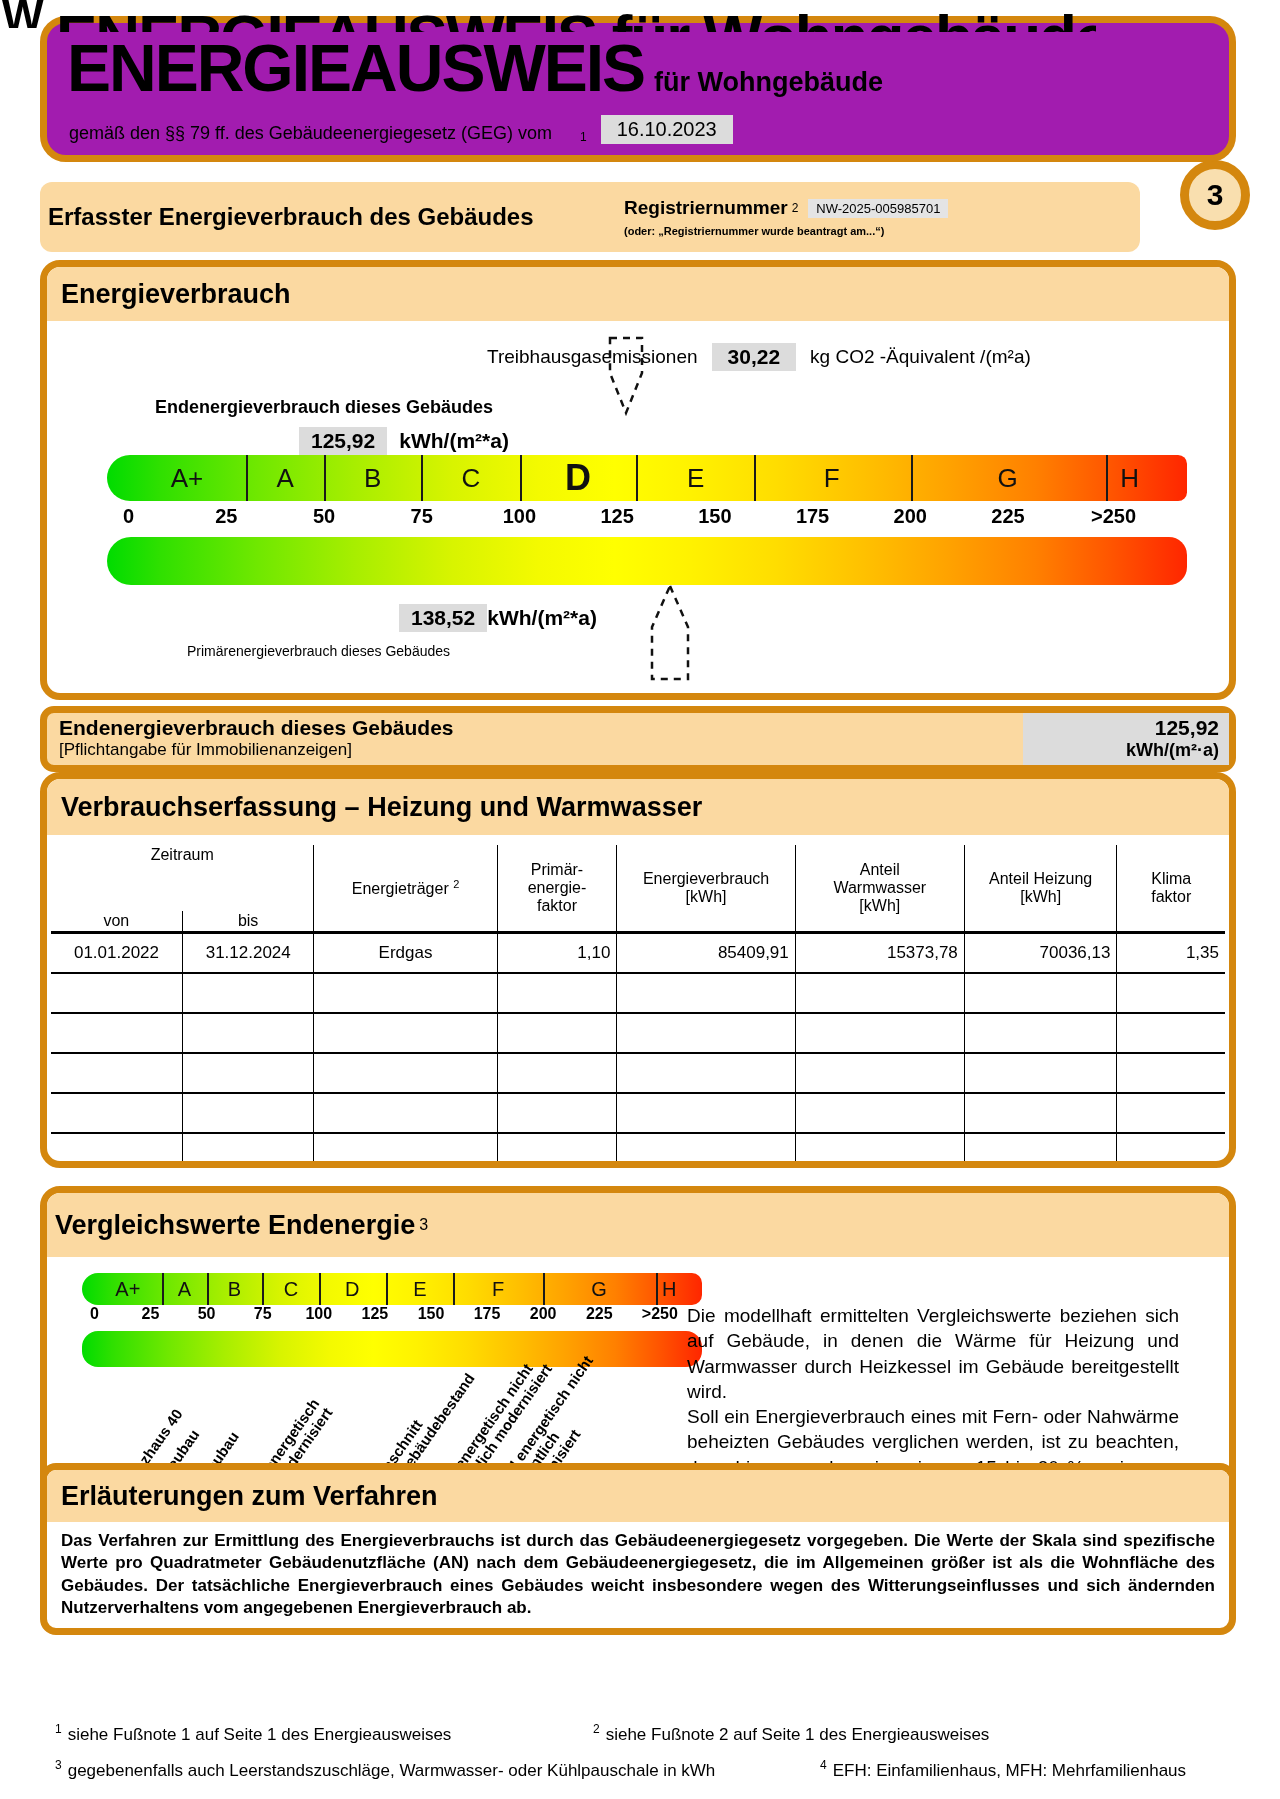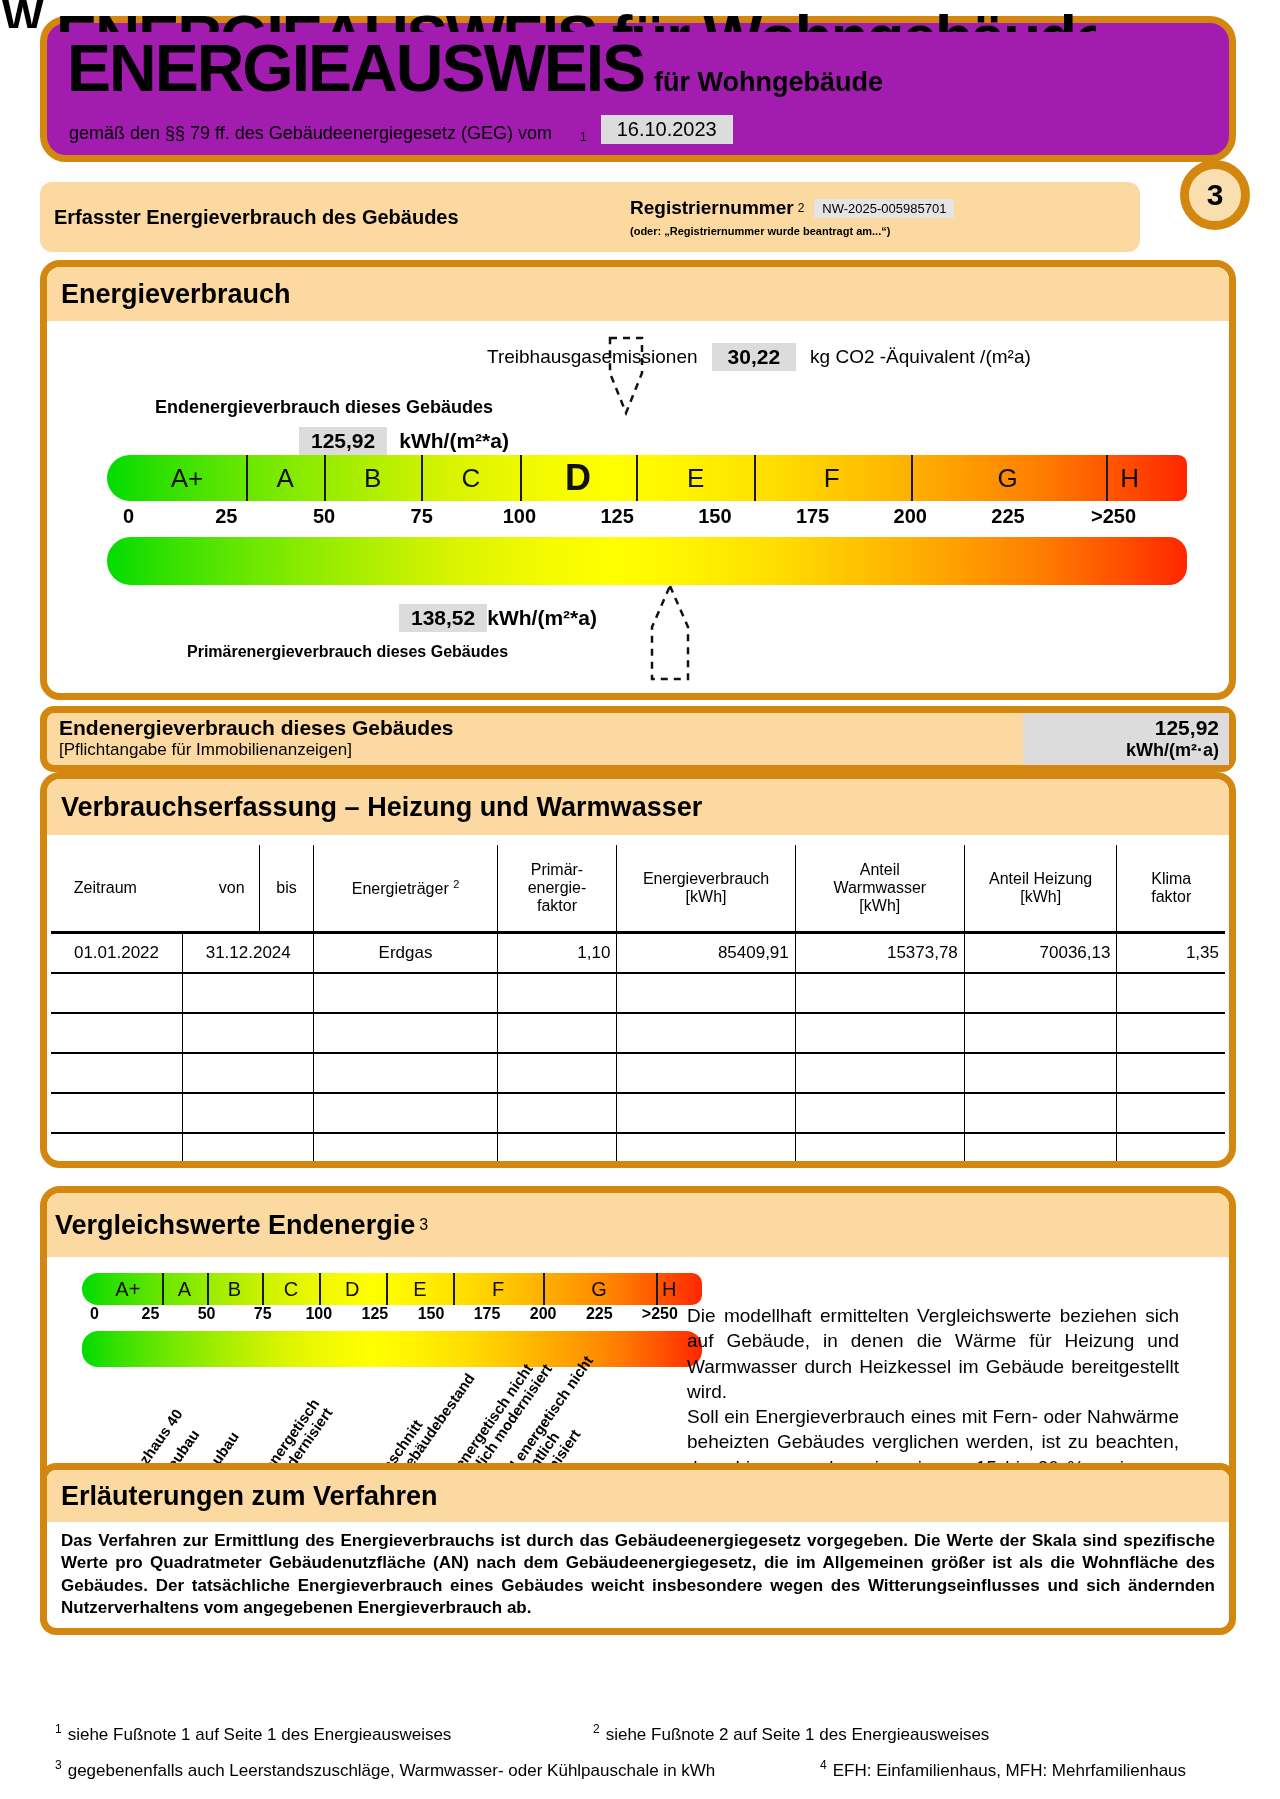--- a/index.html
+++ b/index.html
@@ -17,21 +17,21 @@
   .hbox{left:40px;top:16px;width:1182px;height:132px;background:#a21caf;border:7px solid #d4870e;border-radius:26px;z-index:2;}
   .title-row{position:absolute;left:20px;top:12px;display:flex;align-items:baseline;}
   .main-title{font-size:66px;font-weight:bold;letter-spacing:-2px;line-height:1;}
   .title-suffix{font-size:27px;font-weight:bold;margin-left:10px;}
   .law-row{position:absolute;left:22px;top:92px;font-size:18px;display:flex;align-items:flex-end;}
   .law-row sup{font-size:12px;margin:0 14px 0 28px;}
   .law-date{background:#dcdcdc;font-size:20px;padding:3px 16px;}
 
   
   .pill{left:40px;top:182px;width:1100px;height:70px;background:#fbd9a1;border-radius:12px;display:flex;align-items:center;}
-  .pill-title{font-size:20px;font-weight:bold;padding-left:14px;flex:0 0 576px;}
+  .pill-title{font-size:24px;font-weight:bold;padding-left:8px;flex:0 0 576px;}
   .reg-block{font-size:14px;}
   .reg-line1{display:flex;align-items:center;}
   .reg-label{font-size:19px;font-weight:bold;}
   .reg-line1 sup{font-size:12px;margin:0 10px 0 4px;}
   .reg-num{background:#e4e4e4;font-size:13px;padding:2px 8px;}
   .reg-alt{font-size:11px;font-weight:600;margin-top:6px;}
   .pagenum-circle{left:1180px;top:160px;width:52px;height:52px;border:9px solid #d4870e;border-radius:50%;
                   background:#f9dfaf;display:flex;align-items:center;justify-content:center;font-size:30px;font-weight:bold;}
 
   
@@ -55,21 +55,21 @@
   .band-strip{top:134px;height:46px;background:linear-gradient(90deg,#00dc00 0%,#30e000 5%,#70e800 14%,#a8ee00 23%,#d8f400 32%,#f4fa00 40%,#ffff00 47%,#fff200 54%,#ffdd00 62%,#ffc100 70%,#ffa200 78%,#ff8000 86%,#ff5500 93%,#ff2600 100%);border-radius:26px 10px 10px 26px;}
   .band-sep{position:absolute;top:0;bottom:0;width:2px;background:#1a1a1a;}
   .band-letter{position:absolute;top:50%;transform:translate(-50%,-50%);font-size:26px;color:#111;}
   .band-letter.cur{font-size:36px;font-weight:bold;}
   .tick-row{top:184px;height:24px;}
   .tick{position:absolute;transform:translateX(-50%);font-size:20px;font-weight:bold;}
   .grad-bar{top:216px;height:48px;background:linear-gradient(90deg,#00dc00 0%,#30e000 5%,#70e800 14%,#a8ee00 23%,#d8f400 32%,#f4fa00 40%,#ffff00 47%,#fff200 54%,#ffdd00 62%,#ffc100 70%,#ffa200 78%,#ff8000 86%,#ff5500 93%,#ff2600 100%);border-radius:24px 18px 18px 24px;}
   .arrow-down{position:absolute;top:14px;transform:translateX(-50%);}
   .arrow-up{position:absolute;top:262px;transform:translateX(-50%);}
   .prim-val-row{left:352px;top:283px;display:flex;align-items:baseline;}
-  .prim-label{left:140px;top:322px;font-size:16px;font-weight:bold;}
+  .prim-label{left:140px;top:322px;font-size:14px;font-weight:normal;}
 
   
   .strip{left:40px;top:706px;width:1182px;height:52px;border:7px solid #d4870e;border-radius:14px;background:#fbd9a1;display:flex;}
   .strip-left{flex:1;padding:3px 0 0 12px;}
   .strip-t1{font-size:21px;font-weight:bold;}
   .strip-t2{font-size:17px;}
   .strip-right{width:196px;background:#dcdcdc;text-align:right;padding:3px 10px 0 0;}
   .strip-v{font-size:21px;font-weight:bold;}
   .strip-u{font-size:18px;font-weight:bold;}
 
@@ -81,21 +81,21 @@
   th,td{border-left:1px solid #000;padding:0 6px;overflow:hidden;}
   th:first-child,td:first-child{border-left:none;}
   thead th{border-bottom:3px solid #000;font-weight:normal;font-size:16px;text-align:center;vertical-align:middle;height:86px;}
   thead th sup{font-size:11px;}
   tbody tr{border-top:2px solid #000;}
   tbody tr:first-child{border-top:none;}
   tbody tr:last-child{border-bottom:2px solid #000;}
   tbody td{height:38px;font-size:17px;}
   td.c{text-align:center;} td.r{text-align:right;}
   .zcell{padding:0;}
-  .zwrap{display:flex;flex-direction:row;height:100%;gap:45px;}
+  .zwrap{display:flex;flex-direction:column;height:100%;gap:45px;}
   .ztop{flex:1;display:flex;align-items:center;justify-content:center;}
   .zbot{flex:1;display:flex;}
   .zbot div{flex:1;display:flex;align-items:center;justify-content:center;}
   .zbot div:first-child{border-right:1px solid #000;}
 
   
   .cbox{left:40px;top:1186px;width:1182px;height:328px;}
   .cbar{height:64px;padding-left:8px;}
   .ccontent{position:relative;height:265px;}
   .sscale{left:35px;top:16px;width:620px;}

